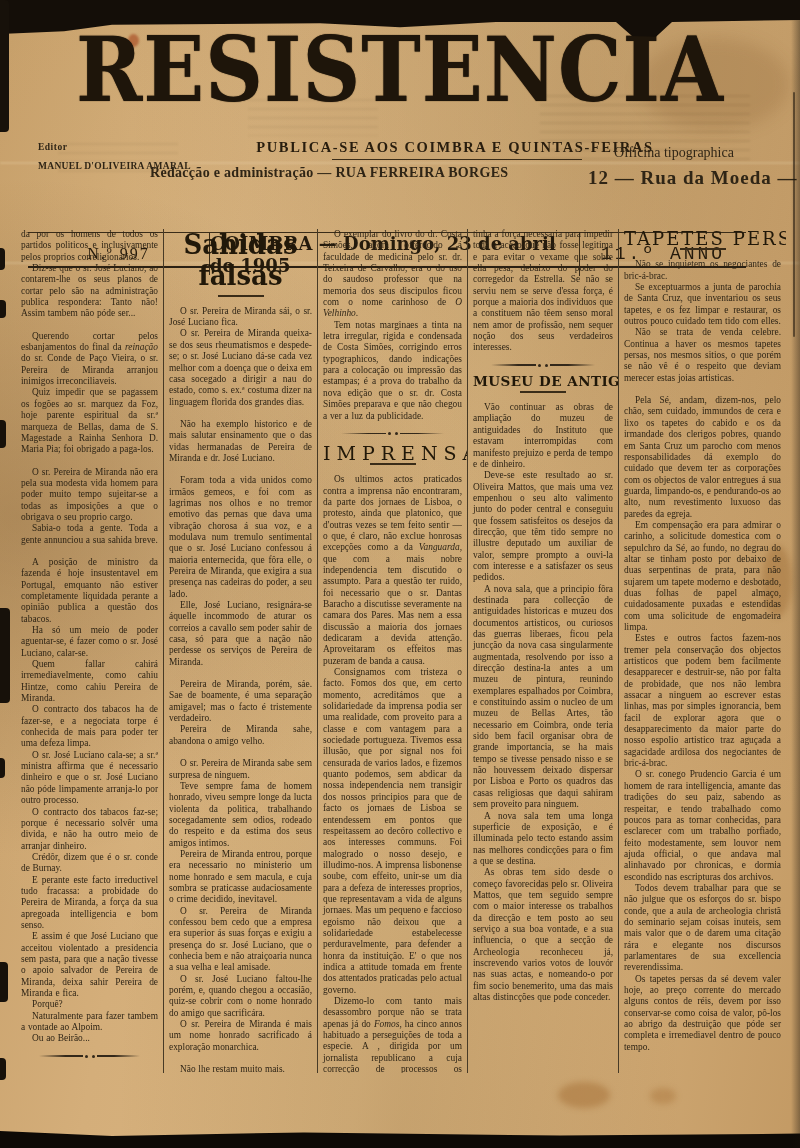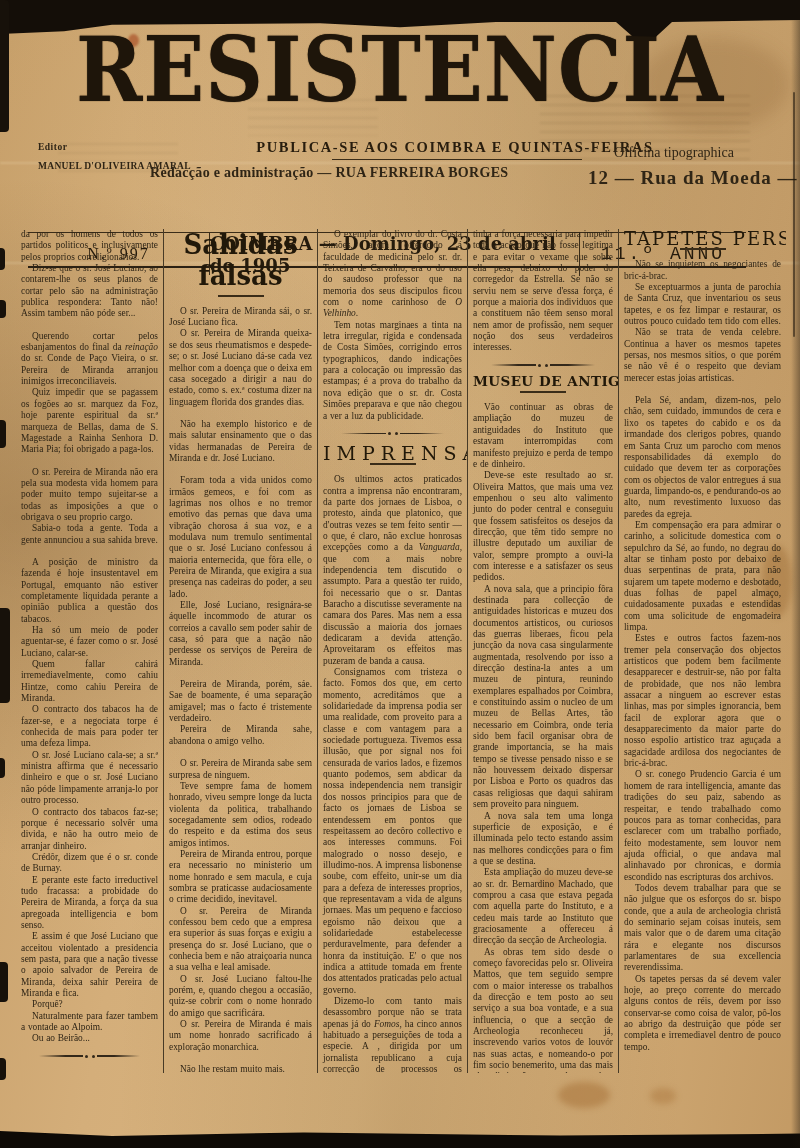--- a/index.html
+++ b/index.html
@@ -189,21 +189,20 @@
           <span class="dot"></span>
           <span class="dot"></span>
           <span class="ln r"></span>
         </div>
         <div class="title caps-bold">MUSEU DE ANTIGUIDADES</div>
         <div class="title-rule"></div>
         <p class="para">Vão continuar as obras de ampliação do muzeu de antiguidades do Instituto que estavam interrompidas com manifesto prejuizo e perda de tempo e de dinheiro.</p>
         <p class="para">Deve-se este resultado ao sr. Oliveira Mattos, que mais uma vez empenhou o seu alto valimento junto do poder central e conseguiu que fossem satisfeitos os desejos da direcção, que têm tido sempre no illustre deputado um auxiliar de valor, sempre prompto a ouvi-la com interesse e a satisfazer os seus pedidos.</p>
         <p class="para">A nova sala, que a principio fôra destinada para collecção de antiguidades historicas e muzeu dos documentos artisticos, ou curiosos das guerras liberaes, ficou pela juncção da nova casa singularmente augmentada, resolvendo por isso a direcção destina-la antes a um muzeu de pintura, reunindo exemplares espalhados por Coimbra, e constituindo assim o nucleo de um muzeu de Bellas Artes, tão necessario em Coimbra, onde teria sido bem facil organisar obra de grande importancia, se ha mais tempo se tivesse pensado nisso e se não houvessem deixado dispersar por Lisboa e Porto os quadros das casas religiosas que daqui sahiram sem proveito para ninguem.</p>
         <p class="para">A nova sala tem uma longa superficie de exposição, e é illuminada pelo tecto estando assim nas melhores condicções para o fim a que se destina.</p>
-        <p class="para">Esta ampliação do muzeu deve-se ao sr. dr. Bernardino Machado, que comprou a casa que estava pegada com aquella parte do Instituto, e a cedeu mais tarde ao Instituto que graciosamente a offereceu á direcção da secção de Archeologia.</p>
         <p class="para">As obras tem sido desde o começo favorecidas pelo sr. Oliveira Mattos, que tem seguido sempre com o maior interesse os trabalhos da direcção e tem posto ao seu serviço a sua boa vontade, e a sua influencia, o que a secção de Archeologia reconheceu já, inscrevendo varios votos de louvór nas suas actas, e nomeando-o por fim socio benemerito, uma das mais altas distincções que pode conceder.</p>
       </div>
       <div class="col c5">
         <div class="title caps-lg">TAPETES PERSAS</div>
         <div class="title-rule"></div>
         <p class="para">Não se inquietem os negociantes de bric-á-brac.</p>
         <p class="para">Se exceptuarmos a junta de parochia de Santa Cruz, que inventariou os seus tapetes, e os fez limpar e restaurar, os outros pouco cuidado tem tido com elles.</p>
         <p class="para">Não se trata de venda celebre. Continua a haver os mesmos tapetes persas, nos mesmos sitios, o que porém se não vê é o respeito que deviam merecer estas joias artisticas.</p>
         <p class="para gap">Pela Sé, andam, dizem-nos, pelo chão, sem cuidado, immundos de cera e lixo os tapetes do cabido e os da irmandade dos clerigos pobres, quando em Santa Cruz um parocho com menos responsabilidades dá exemplo do cuidado que devem ter as corporações com os objectos de valor entregues á sua guarda, limpando-os, e pendurando-os ao alto, num revestimento luxuoso das paredes da egreja.</p>
         <p class="para">Em compensação era para admirar o carinho, a solicitude domestica com o sepulchro da Sé, ao fundo, no degrau do altar se tinham posto por debaixo de duas serpentinas de prata, para não sujarem um tapete moderno e desbotado, duas folhas de papel almaço, cuidadosamente puxadas e estendidas com uma solicitude de engomadeira limpa.</p>

